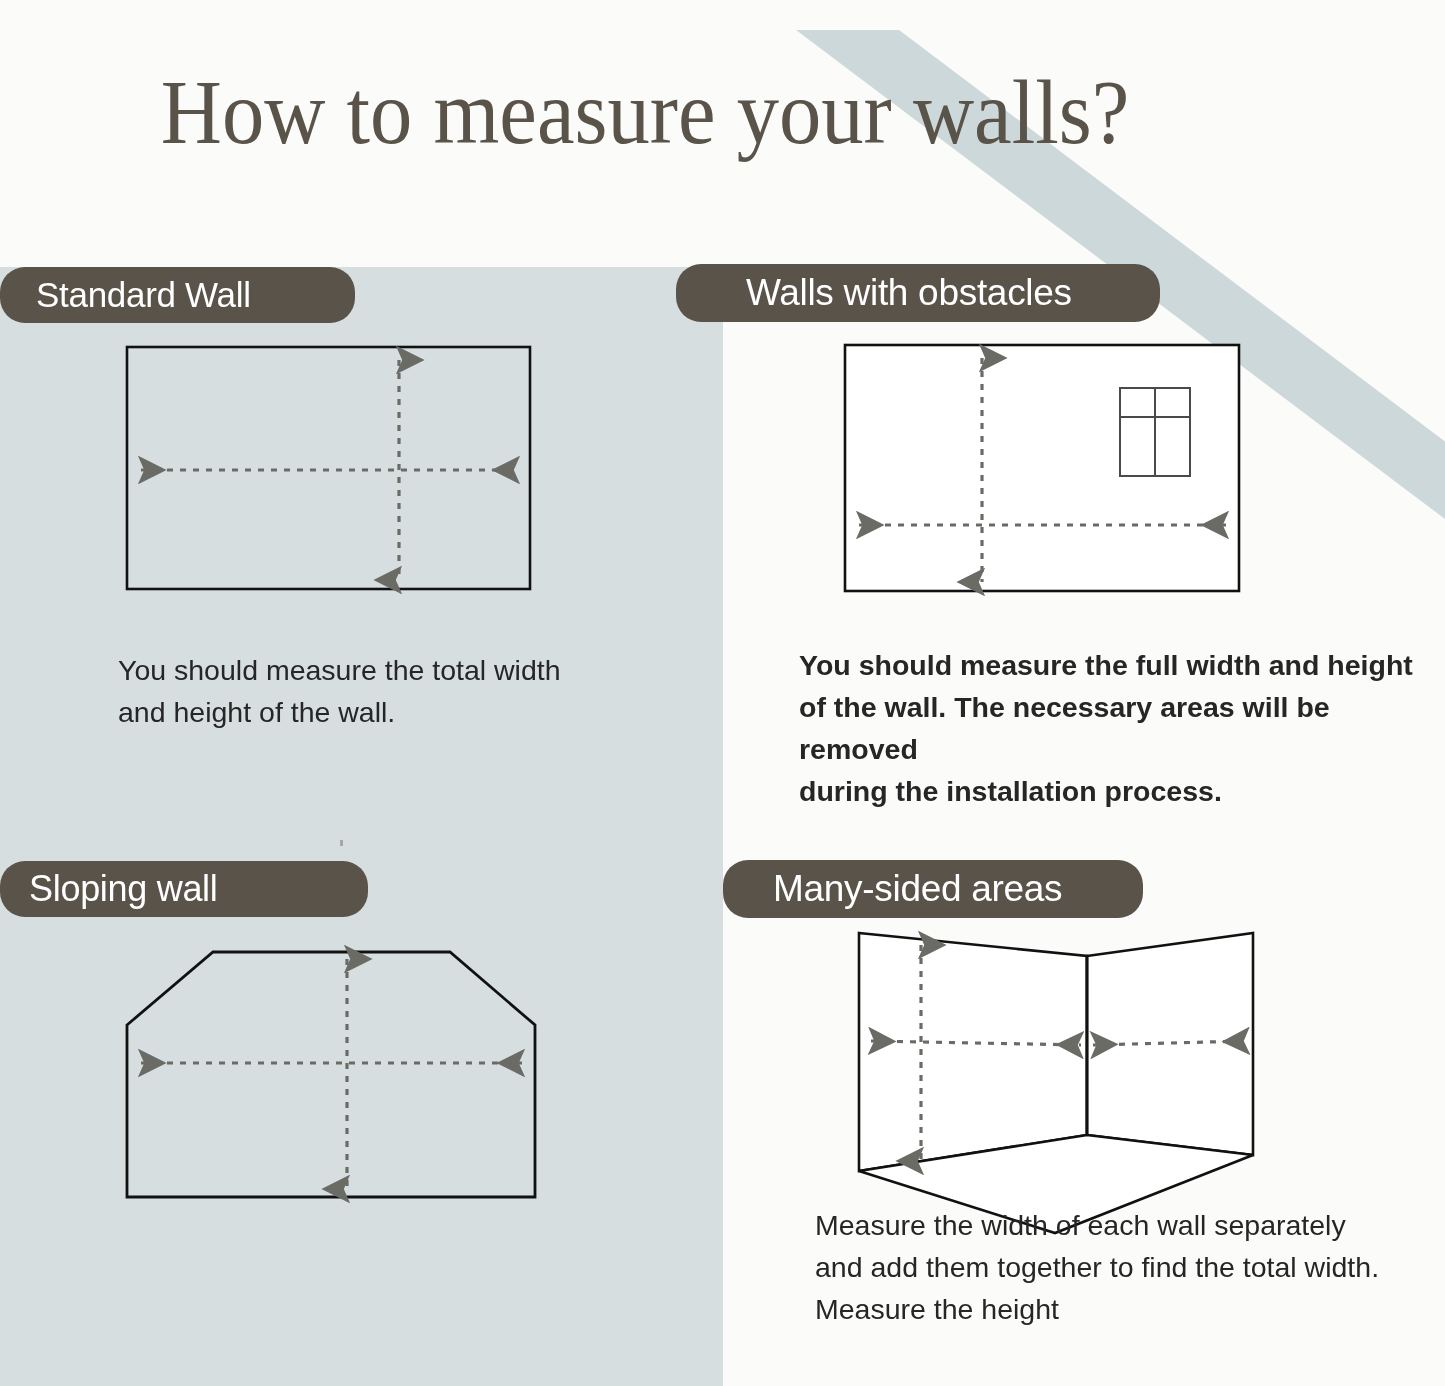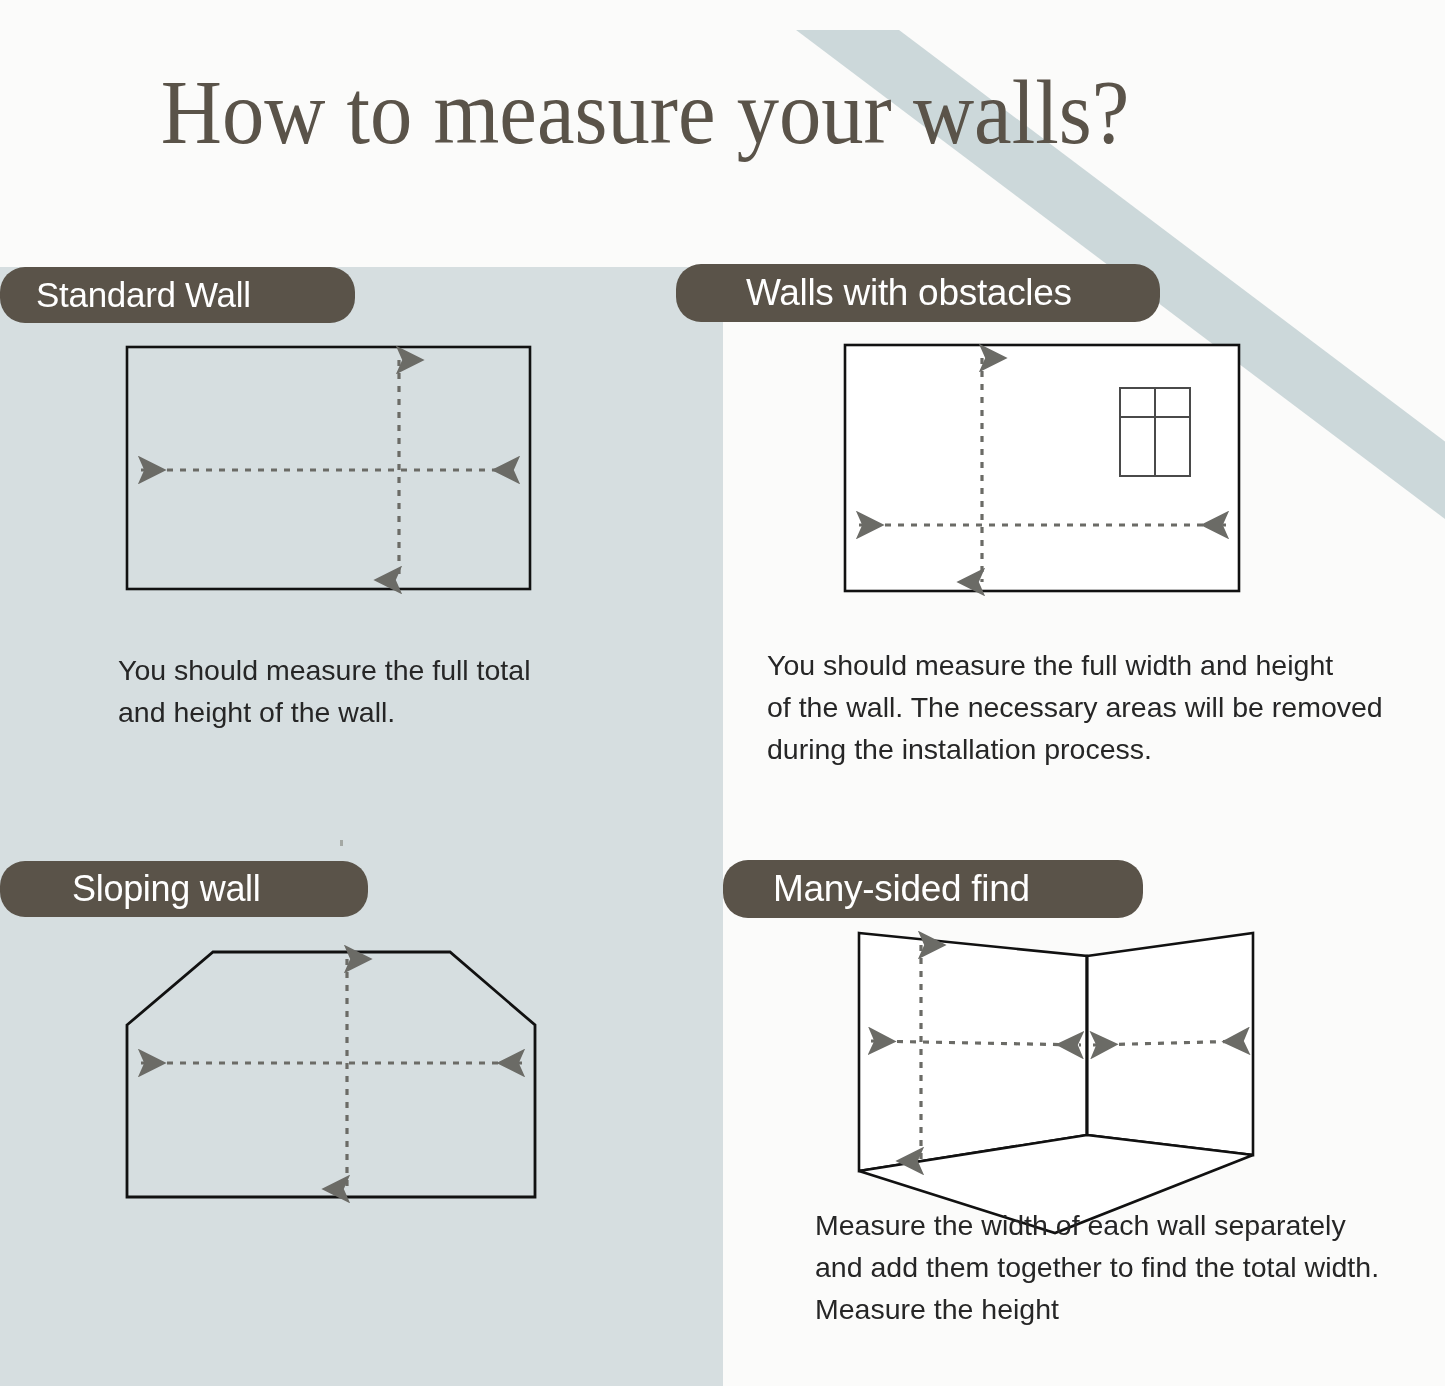--- a/index.html
+++ b/index.html
@@ -59,21 +59,21 @@
     border-radius: 25px;
   }
   .bar-label {
     font-family: "Liberation Sans", sans-serif;
     font-weight: 400;
     letter-spacing: -0.3px;
   }
 
   #bar-standard  { left: 0px;   top: 237px; width: 355px; height: 56px; padding-left: 36px; }
   #bar-obstacles { left: 676px; top: 234px; width: 484px; height: 58px; padding-left: 70px; }
-  #bar-sloping   { left: 0px;   top: 831px; width: 368px; height: 56px; padding-left: 72px; }
+  #bar-sloping   { left: 0px;   top: 831px; width: 368px; height: 56px; padding-left: 29px; }
   #bar-manysided { left: 723px; top: 830px; width: 420px; height: 58px; padding-left: 50px; }
 
   #bar-standard  .bar-label { font-size: 35px; }
   #bar-obstacles .bar-label { font-size: 37px; }
   #bar-sloping   .bar-label { font-size: 36px; }
   #bar-manysided .bar-label { font-size: 37px; }
 
   
   .page-title {
     position: absolute;
@@ -106,21 +106,21 @@
   
   .caption {
     position: absolute;
     color: #262626;
     font-family: "Liberation Sans", sans-serif;
     font-size: 28.5px;
     line-height: 1.47;
     white-space: pre-line;
   }
   #cap-standard  { left: 118px; top: 620px; width: 520px; }
-  #cap-obstacles { left: 767px; top: 615px; width: 625px; }
+  #cap-obstacles { left: 799px; top: 615px; width: 625px; font-weight: bold; }
   #cap-sloping   { left: 66px;  top: 1200px; width: 600px; }
   #cap-manysided { left: 815px; top: 1175px; width: 610px; }
 
   
   .speck {
     position: absolute;
     left: 340px;
     top: 810px;
     width: 3px;
     height: 6px;
@@ -160,21 +160,21 @@
         <marker id="ahR" markerWidth="9" markerHeight="9" refX="8" refY="4.5" orient="auto">
           <path d="M0 4.5 L9 0 L7 4.5 L9 9 Z" fill="#6b6b66"></path>
         </marker>
       </defs>
       <rect x="2" y="5" width="403" height="242" fill="none" stroke="#111111" stroke-width="2.6"></rect>
       <line x1="274" y1="18" x2="274" y2="238" stroke="#6b6b66" stroke-width="3.2" stroke-dasharray="6 7" marker-start="url(#ahU)" marker-end="url(#ahD)"></line>
       <line x1="16" y1="128" x2="392" y2="128" stroke="#6b6b66" stroke-width="3.2" stroke-dasharray="6 7" marker-start="url(#ahL)" marker-end="url(#ahR)"></line>
     </svg>
   </div>
 
-  <div class="caption" id="cap-standard">You should measure the full total
+  <div class="caption" id="cap-standard">You should measure the total width
  and height of the wall.</div>
 
   <div class="bar" id="bar-obstacles">
     <span class="bar-label">Walls with obstacles</span>
   </div>
 
   <div class="diagram" id="diag-obstacles">
     <svg viewBox="0 0 425 275" preserveAspectRatio="none" aria-hidden="true">
       <defs>
         <marker id="bhU" markerWidth="9" markerHeight="9" refX="4.5" refY="8" orient="auto">
@@ -227,21 +227,21 @@
         </marker>
       </defs>
       <polygon points="2,90 88,17 325,17 410,90 410,262 2,262" fill="none" stroke="#111111" stroke-width="2.8"></polygon>
       <line x1="222" y1="24" x2="222" y2="254" stroke="#6b6b66" stroke-width="3.2" stroke-dasharray="6 7" marker-start="url(#chU)" marker-end="url(#chD)"></line>
       <line x1="16" y1="128" x2="397" y2="128" stroke="#6b6b66" stroke-width="3.2" stroke-dasharray="6 7" marker-start="url(#chL)" marker-end="url(#chR)"></line>
     </svg>
   </div>
 
 
   <div class="bar" id="bar-manysided">
-    <span class="bar-label">Many-sided find</span>
+    <span class="bar-label">Many-sided areas</span>
   </div>
 
   <div class="diagram" id="diag-manysided">
     <svg viewBox="0 0 440 320" preserveAspectRatio="none" aria-hidden="true">
       <defs>
         <marker id="dhU" markerWidth="9" markerHeight="9" refX="4.5" refY="8" orient="auto">
           <path d="M4.5 0 L9 9 L4.5 7 L0 9 Z" fill="#6b6b66"></path>
         </marker>
         <marker id="dhD" markerWidth="9" markerHeight="9" refX="4.5" refY="1" orient="auto">
           <path d="M4.5 9 L0 0 L4.5 2 L9 0 Z" fill="#6b6b66"></path>

